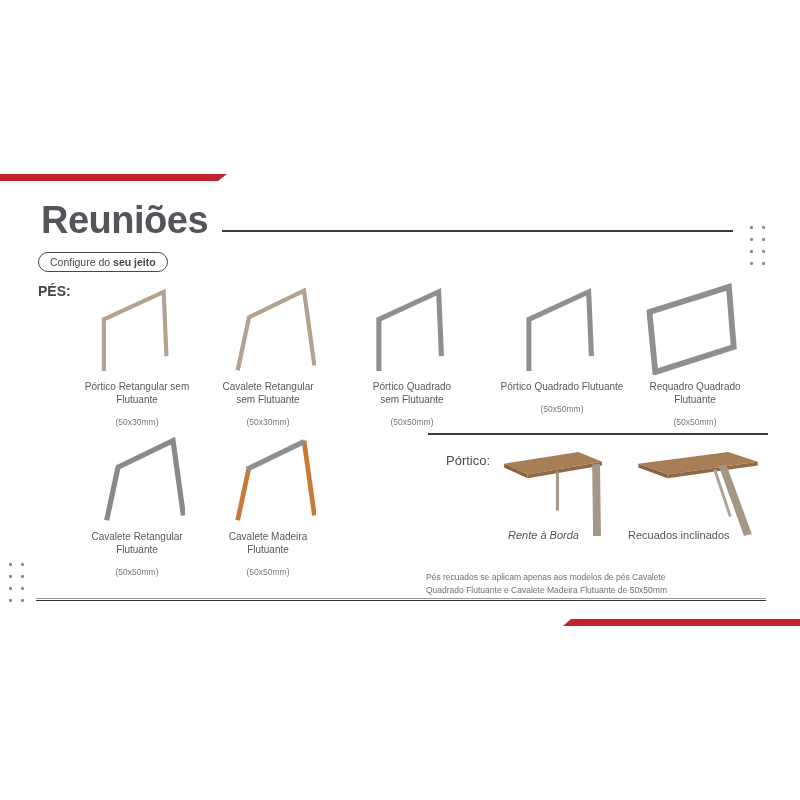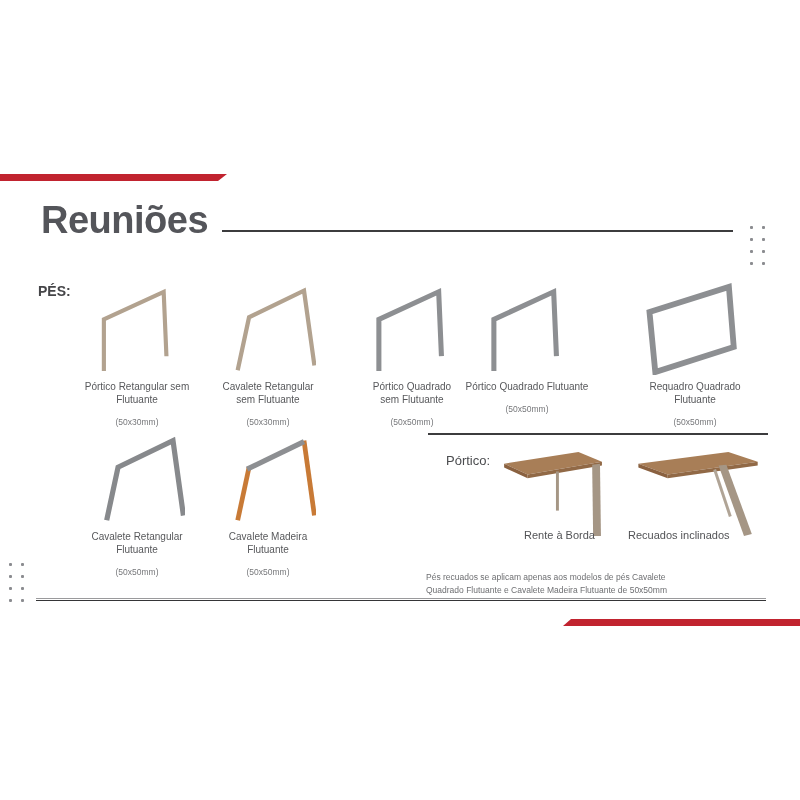--- a/index.html
+++ b/index.html
@@ -72,20 +72,23 @@
       <i></i>
       <i></i>
       <i></i>
       <i></i>
       <i></i>
       <i></i>
   </div>
 
   <div class="page-title">Reuniões</div>
   <div class="title-rule"></div>
+  <div class="pill">
+    <span>Configure do </span><b>seu jeito</b>
+  </div>
   <div class="pes-label">PÉS:</div>
 
   <div class="foot-item" style="left:62px;top:283px;">
     <div class="foot-img">
       <svg width="92" height="90" viewBox="0 0 100 95">
         <polyline points="14,92 14,36 79,6 82,76" fill="none" stroke="#b2a28f" stroke-width="4.5"></polyline>
       </svg>
     </div>
     <div class="foot-name">Pórtico Retangular sem
 Flutuante</div>
@@ -107,21 +110,21 @@
     <div class="foot-img">
       <svg width="92" height="90" viewBox="0 0 100 95">
         <polyline points="14,92 14,36 79,6 82,76" fill="none" stroke="#8d8f92" stroke-width="5.5"></polyline>
       </svg>
     </div>
     <div class="foot-name">Pórtico Quadrado
 sem Flutuante</div>
     <div class="foot-size">(50x50mm)</div>
   </div>
 
-  <div class="foot-item" style="left:452px;top:283px;">
+  <div class="foot-item" style="left:487px;top:283px;">
     <div class="foot-img">
       <svg width="92" height="90" viewBox="0 0 100 95">
         <polyline points="14,92 14,36 79,6 82,76" fill="none" stroke="#8d8f92" stroke-width="5.5"></polyline>
       </svg>
     </div>
     <div class="foot-name">Pórtico Quadrado Flutuante</div>
     <div class="foot-size">(50x50mm)</div>
   </div>
 
   <div class="foot-item" style="left:620px;top:283px;">
@@ -164,21 +167,21 @@
 
   <div class="pos-option" style="left:500px;top:448px;">
     <svg width="108" height="90" viewBox="0 0 110 92">
       <polygon points="4,16 80,4 104,14 28,27" fill="#a87e57"></polygon>
       <polygon points="4,16 28,27 28,31 4,20" fill="#8a6140"></polygon>
       <polygon points="28,27 104,14 104,18 28,31" fill="#916946"></polygon>
       <rect x="57" y="24" width="3" height="40" fill="#a59685"></rect>
       <polygon points="94,17 102,16 103,90 95,90" fill="#a59685"></polygon>
     </svg>
   </div>
-  <div class="pos-caption" style="left:524px;top:529px;width:72px;">Rente à Borda</div>
+  <div class="pos-caption" style="left:508px;top:529px;width:72px;font-style:italic;">Rente à Borda</div>
 
   <div class="pos-option" style="left:633px;top:448px;">
     <svg width="132" height="90" viewBox="0 0 132 92">
       <polygon points="4,16 96,4 126,14 34,27" fill="#a87e57"></polygon>
       <polygon points="4,16 34,27 34,31 4,20" fill="#8a6140"></polygon>
       <polygon points="34,27 126,14 126,18 34,31" fill="#916946"></polygon>
       <line x1="82" y1="22" x2="98" y2="70" stroke="#b0a496" stroke-width="3"></line>
       <polygon points="86,18 94,17 120,88 112,90" fill="#a59685"></polygon>
     </svg>
   </div>

